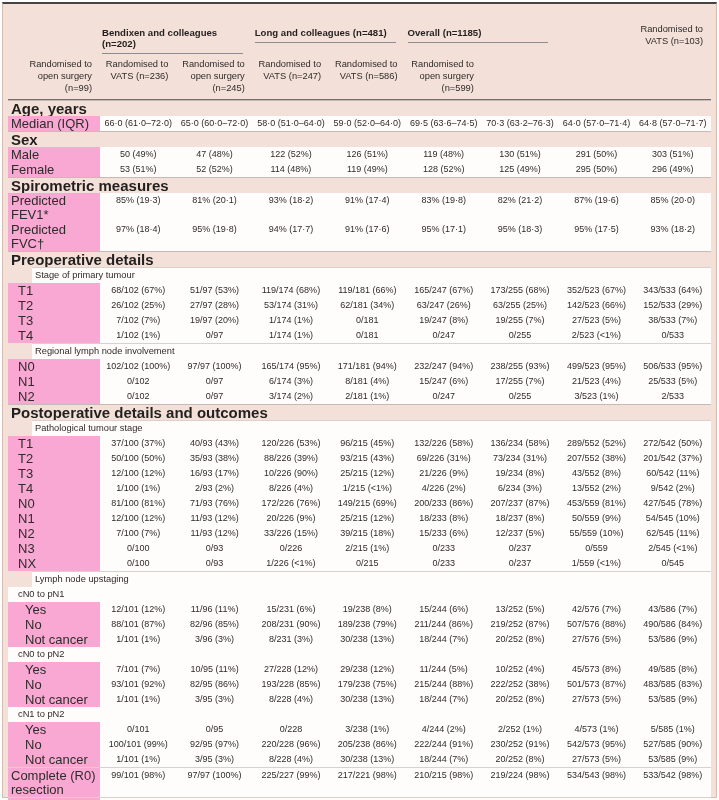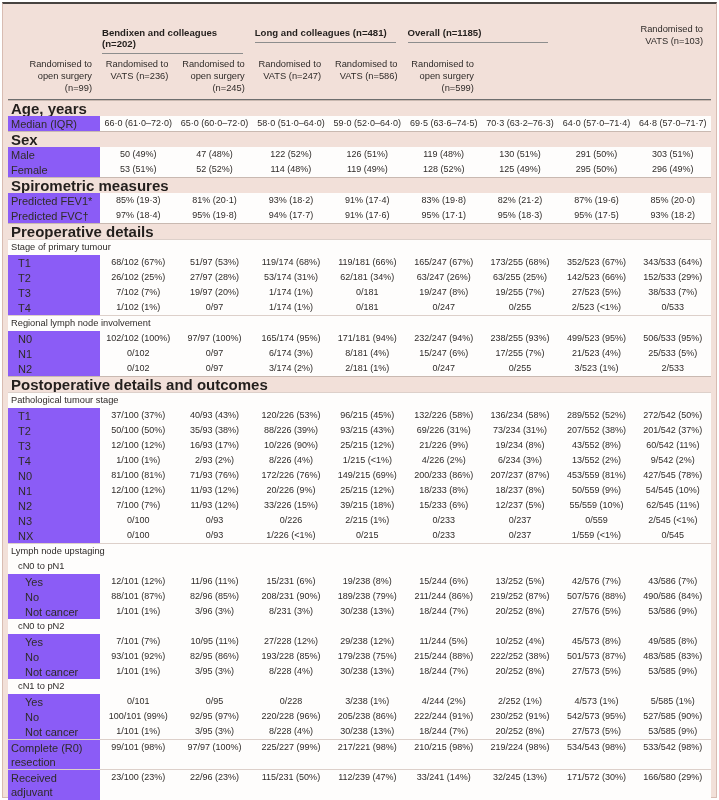--- a/index.html
+++ b/index.html
@@ -32,23 +32,23 @@
   
   .section {
     grid-column:1 / -1; background:#f2e0d9; font-weight:bold; font-size:15px;
     line-height:15px; min-height:16px; padding-left:3px; color:#231f1d;
     border-top:1px solid #c9b9b1;
   }
   .subsec {
     grid-column:1 / -1; background:#fefdfc; font-size:9.3px; line-height:15px;
     min-height:15px; padding-left:3px;
   }
-  .subsec.rt { border-top:1px solid #ddd0ca; }
+  .subsec.rt { border-top:1px solid #ddd0ca;margin-left:24px; }
   .lbl {
-    background:#8b5cf6; font-size:11px; line-height:14px; padding:1px 2px 0 3px;
+    background:#f9a8d4; font-size:13px; line-height:14px; padding:1px 2px 0 3px;
   }
   .val {
     background:#fefdfc; font-size:9px; line-height:15px; text-align:center;
     white-space:nowrap; align-self:stretch; padding-top:0;
   }
   .rt { border-top:1px solid #ddd0ca; }
   .ind1 { padding-left:10px; }
   .lind1 { padding-left:10px; }
   .lind2 { padding-left:17px; }
 </style>

